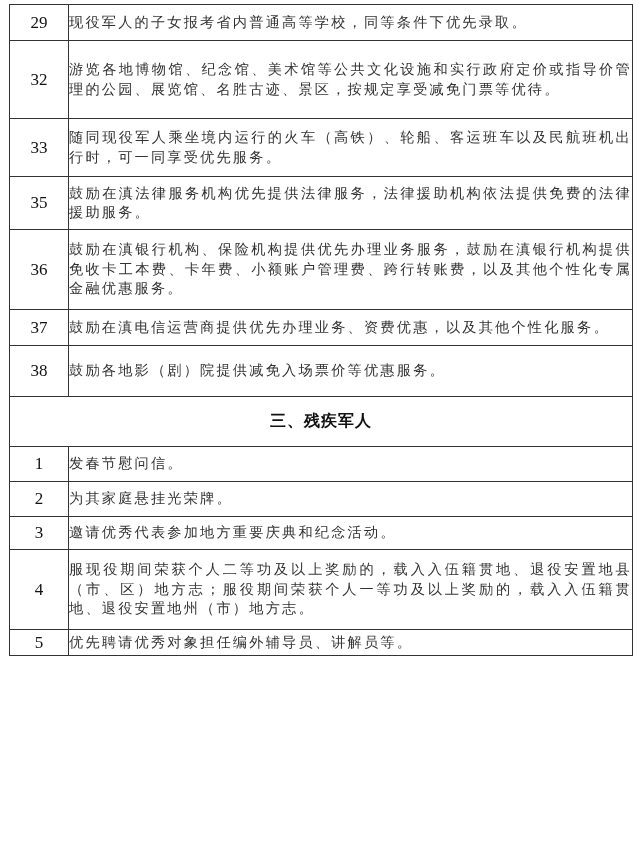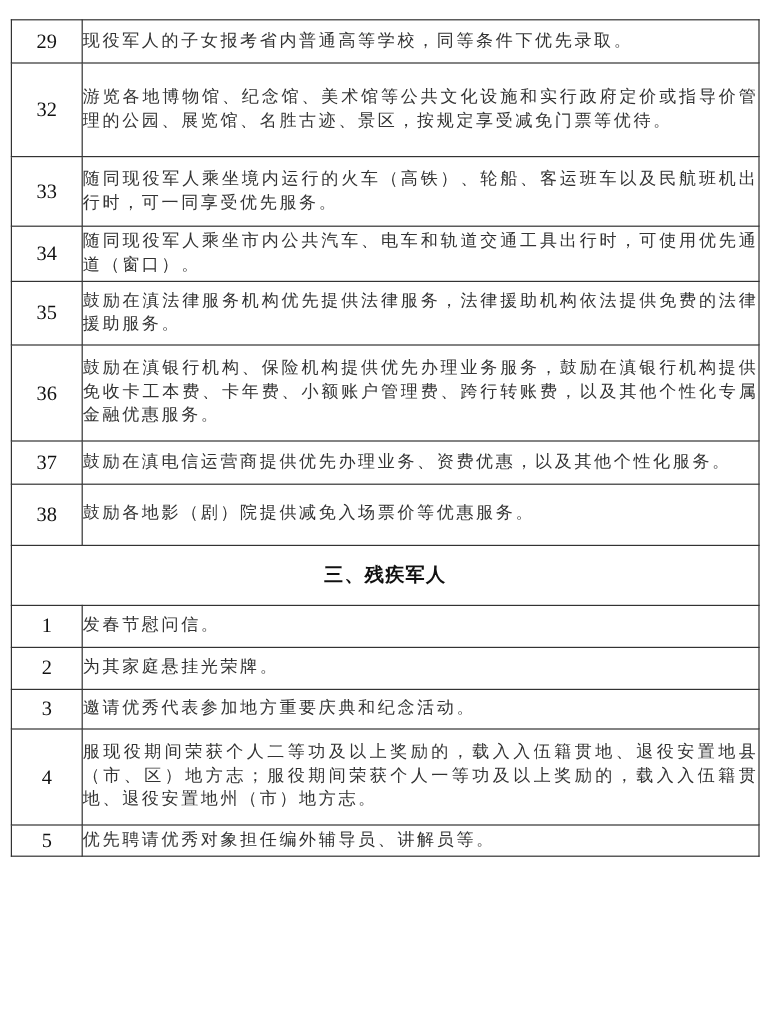--- a/index.html
+++ b/index.html
@@ -1,18 +1,18 @@
 <!DOCTYPE html>
 <html><head>
 <meta charset="utf-8">
 <style>
   html, body { margin: 0; padding: 0; background: #ffffff; }
   body { width: 640px; height: 844px; position: relative; overflow: hidden;
          font-family: "DejaVu Serif", "Liberation Serif", serif; color: #222; }
-  table.doc { position: absolute; left: 9px; top: 16px; width: 624px;
+  table.doc { position: absolute; left: 9px; top: 4px; width: 624px;
               border-collapse: collapse; table-layout: fixed; }
   table.doc td { border: 1.5px solid #333; padding: 0; vertical-align: middle; }
   td.num { width: 58px; text-align: center; font-family: "Liberation Serif", "DejaVu Serif", serif;
            font-size: 17px; color: #111; }
   td.txt { padding: 3px 8px 3px 9px; font-size: 14.2px; line-height: 19.5px; letter-spacing: 2.2px;
            text-align: justify; color: #333; }
   td.section { text-align: center; font-weight: bold; font-size: 16px; letter-spacing: 1px; color: #111; margin-top: 24px; }
   td.hdr { text-align: center; font-weight: bold; font-family: "DejaVu Sans", "Liberation Sans", sans-serif;
            font-size: 15px; color: #111; }
 </style>
@@ -29,24 +29,20 @@
       <td class="num">29</td>
       <td class="txt">现役军人的子女报考省内普通高等学校，同等条件下优先录取。</td>
     </tr>
     <tr style="height:78px">
       <td class="num">32</td>
       <td class="txt">游览各地博物馆、纪念馆、美术馆等公共文化设施和实行政府定价或指导价管理的公园、展览馆、名胜古迹、景区，按规定享受减免门票等优待。</td>
     </tr>
     <tr style="height:58px">
       <td class="num">33</td>
       <td class="txt">随同现役军人乘坐境内运行的火车（高铁）、轮船、客运班车以及民航班机出行时，可一同享受优先服务。</td>
-    </tr>
-    <tr style="height:46px">
-      <td class="num">34</td>
-      <td class="txt">随同现役军人乘坐市内公共汽车、电车和轨道交通工具出行时，可使用优先通道（窗口）。</td>
     </tr>
     <tr style="height:53px">
       <td class="num">35</td>
       <td class="txt">鼓励在滇法律服务机构优先提供法律服务，法律援助机构依法提供免费的法律援助服务。</td>
     </tr>
     <tr style="height:80px">
       <td class="num">36</td>
       <td class="txt">鼓励在滇银行机构、保险机构提供优先办理业务服务，鼓励在滇银行机构提供免收卡工本费、卡年费、小额账户管理费、跨行转账费，以及其他个性化专属金融优惠服务。</td>
     </tr>
     <tr style="height:36px">

